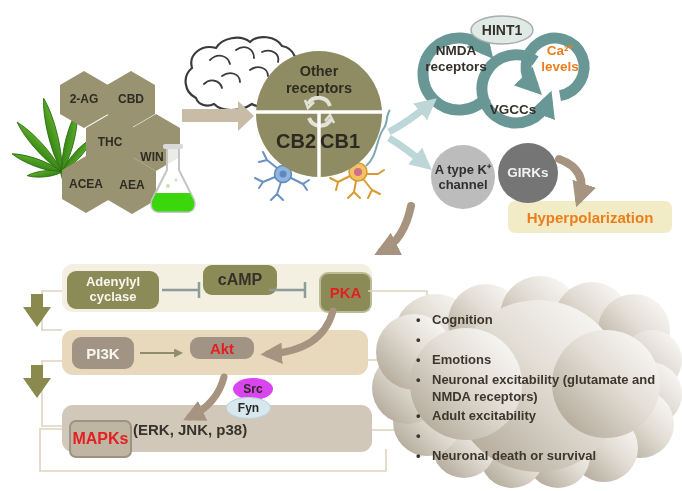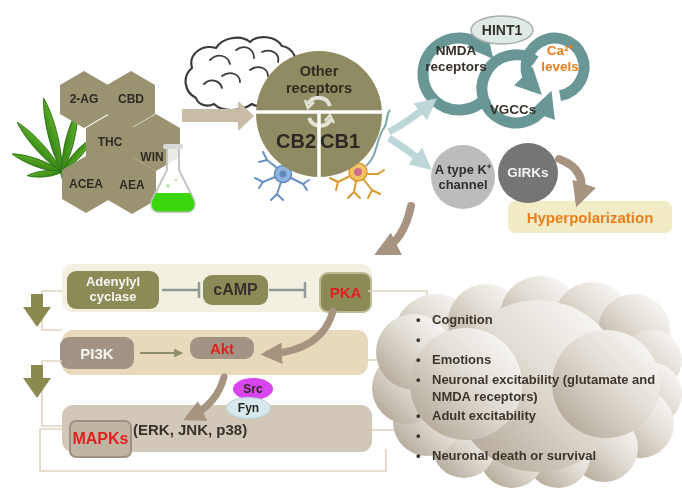--- a/index.html
+++ b/index.html
@@ -36,24 +36,24 @@
 <body>
 
 <div class="canvas">
 
   <div class="layer" id="boxes">
     <div class="row row1"></div>
     <div class="row row2"></div>
     <div class="row row3"></div>
 
     <div class="nodebox olivebox white" style="left:67px;top:271px;width:92px;height:38px;font-size:13px;line-height:1.12;">Adenylyl cyclase</div>
-    <div class="nodebox olivebox" style="left:203px;top:275px;width:65px;height:30px;font-size:16px;color:#35312a;">cAMP</div>
+    <div class="nodebox olivebox" style="left:203px;top:265px;width:74px;height:30px;font-size:16px;color:#35312a;">cAMP</div>
     <div class="nodebox olivebox red" style="left:319px;top:272px;width:49px;height:37px;font-size:15px;border:2px solid #bcbc94;">PKA</div>
 
-    <div class="nodebox graybox white" style="left:60px;top:337px;width:74px;height:32px;font-size:15px;">PI3K</div>
+    <div class="nodebox graybox white" style="left:72px;top:337px;width:62px;height:32px;font-size:15px;">PI3K</div>
     <div class="nodebox graybox red" style="left:190px;top:337px;width:64px;height:22px;font-size:15px;">Akt</div>
 
     <div class="nodebox red" style="left:69px;top:420px;width:59px;height:34px;font-size:16px;background:#c0b4a3;border:2px solid #9e9280;border-radius:7px;">MAPKs</div>
 
     <div class="nodebox orange" style="left:508px;top:201px;width:164px;height:32px;font-size:15px;background:#f1ecc6;border-radius:7px;">Hyperpolarization</div>
   </div>
 
   <svg class="layer" id="shapes" width="682" height="491" viewBox="0 0 682 491">
     <defs>
       <marker id="mTan" viewBox="0 0 10 10" refX="6.5" refY="5" markerWidth="3.1" markerHeight="3.1" orient="auto">

